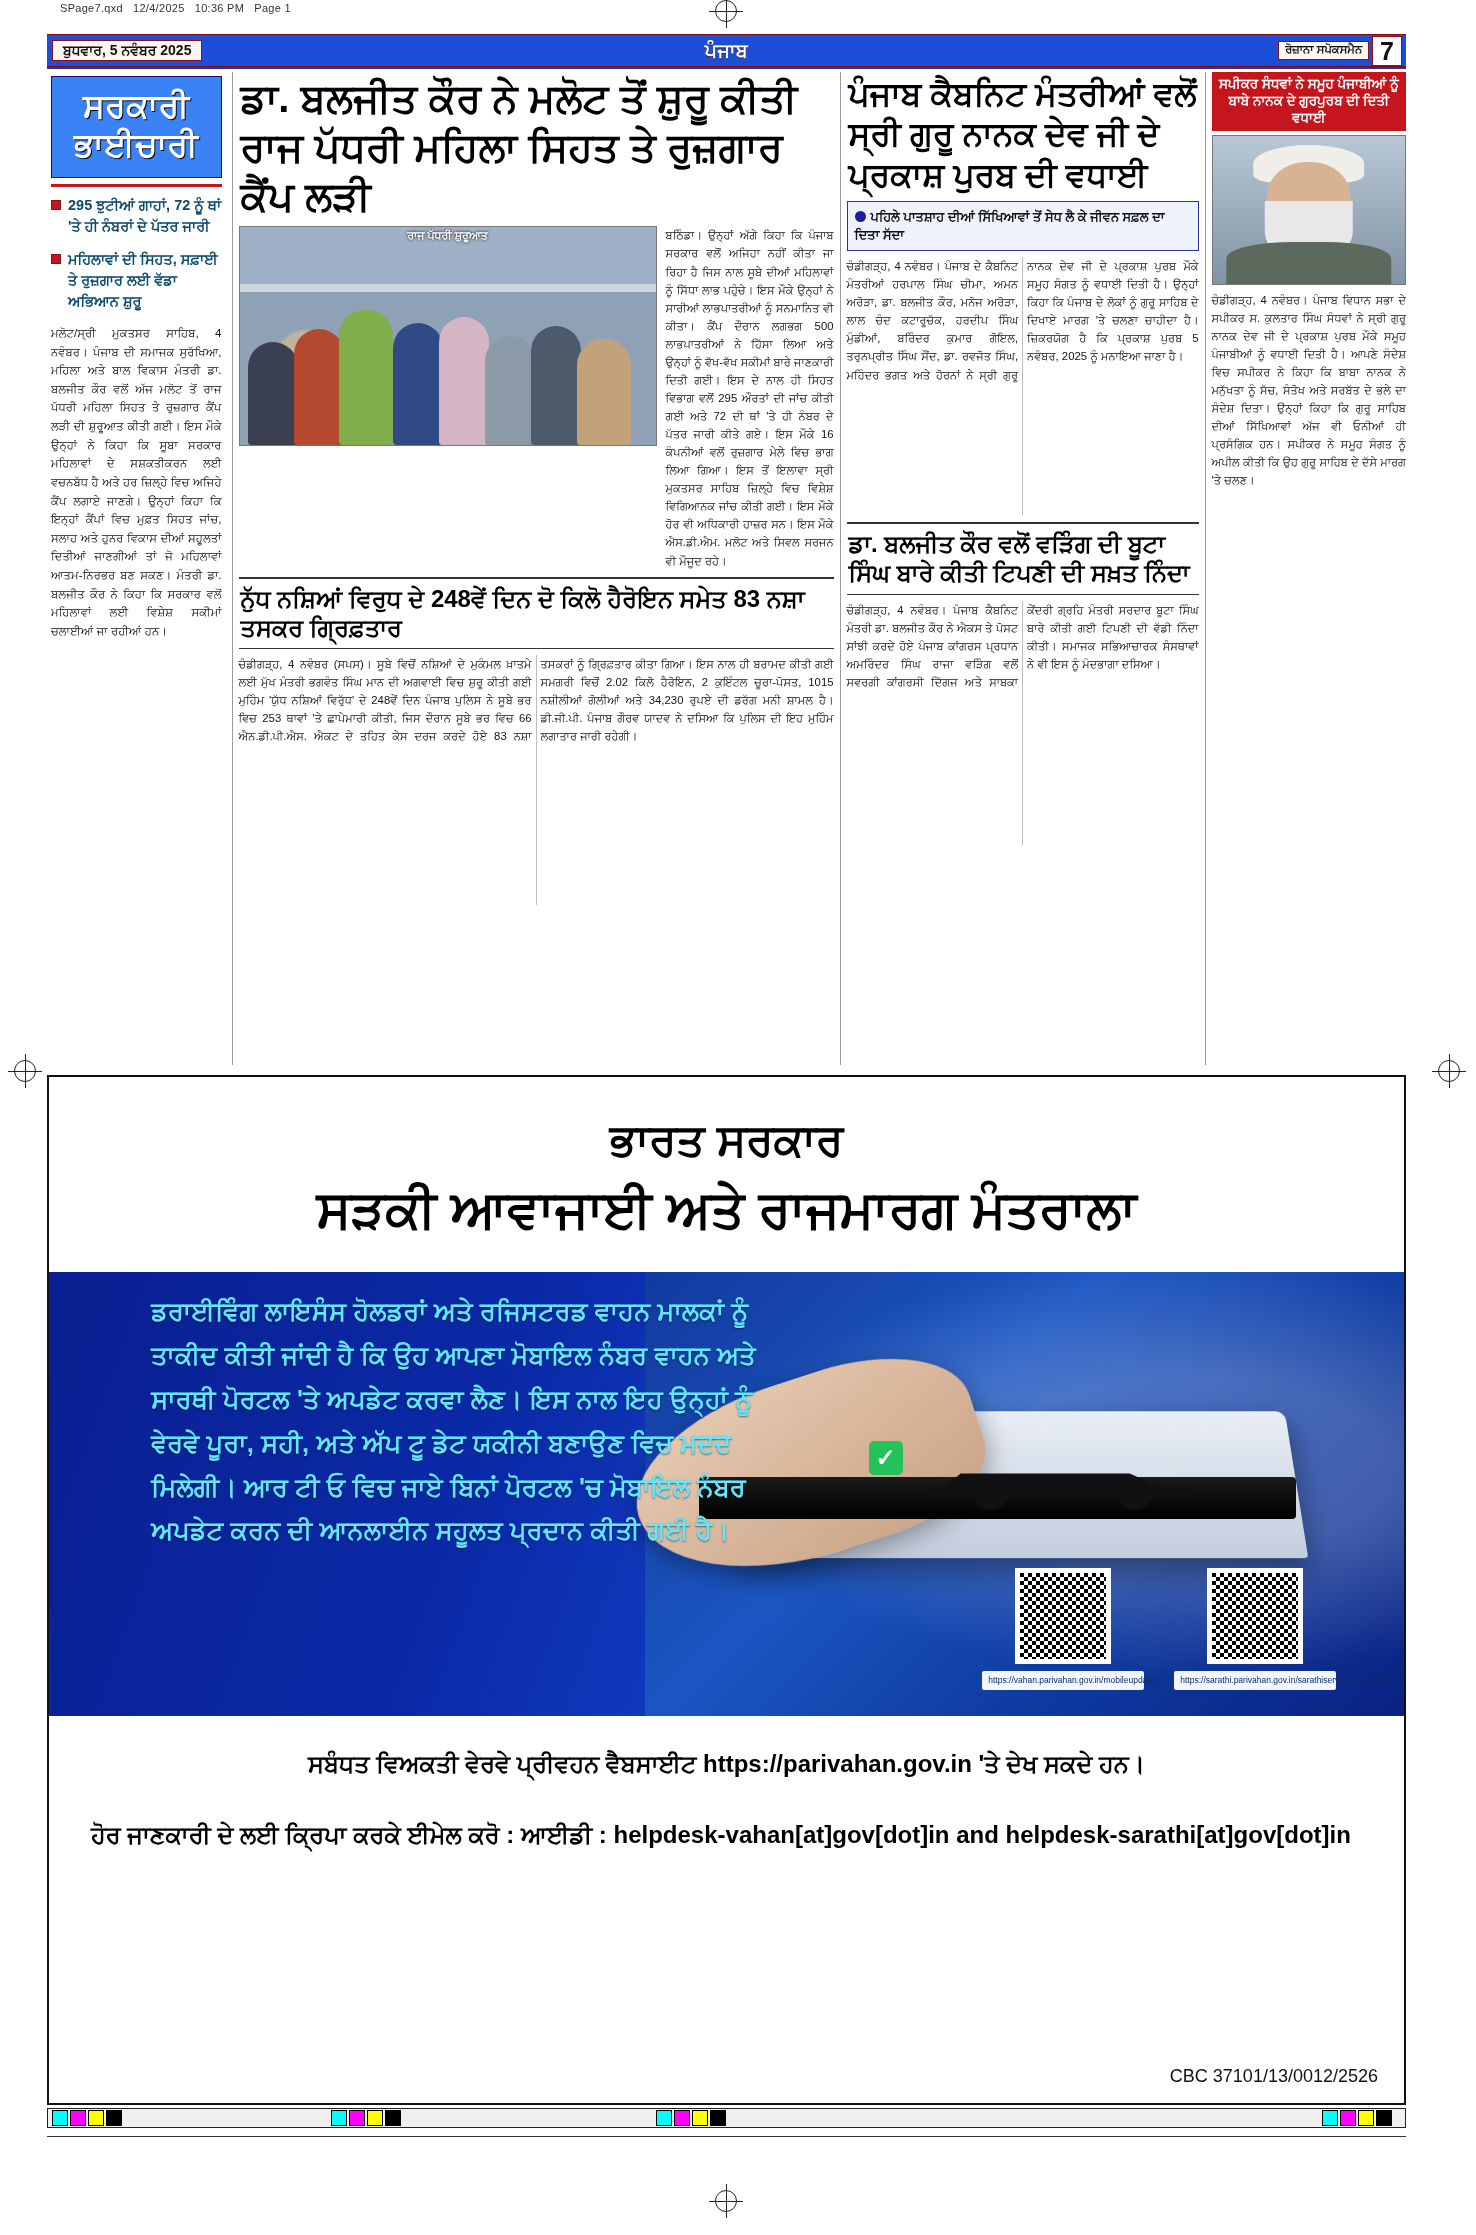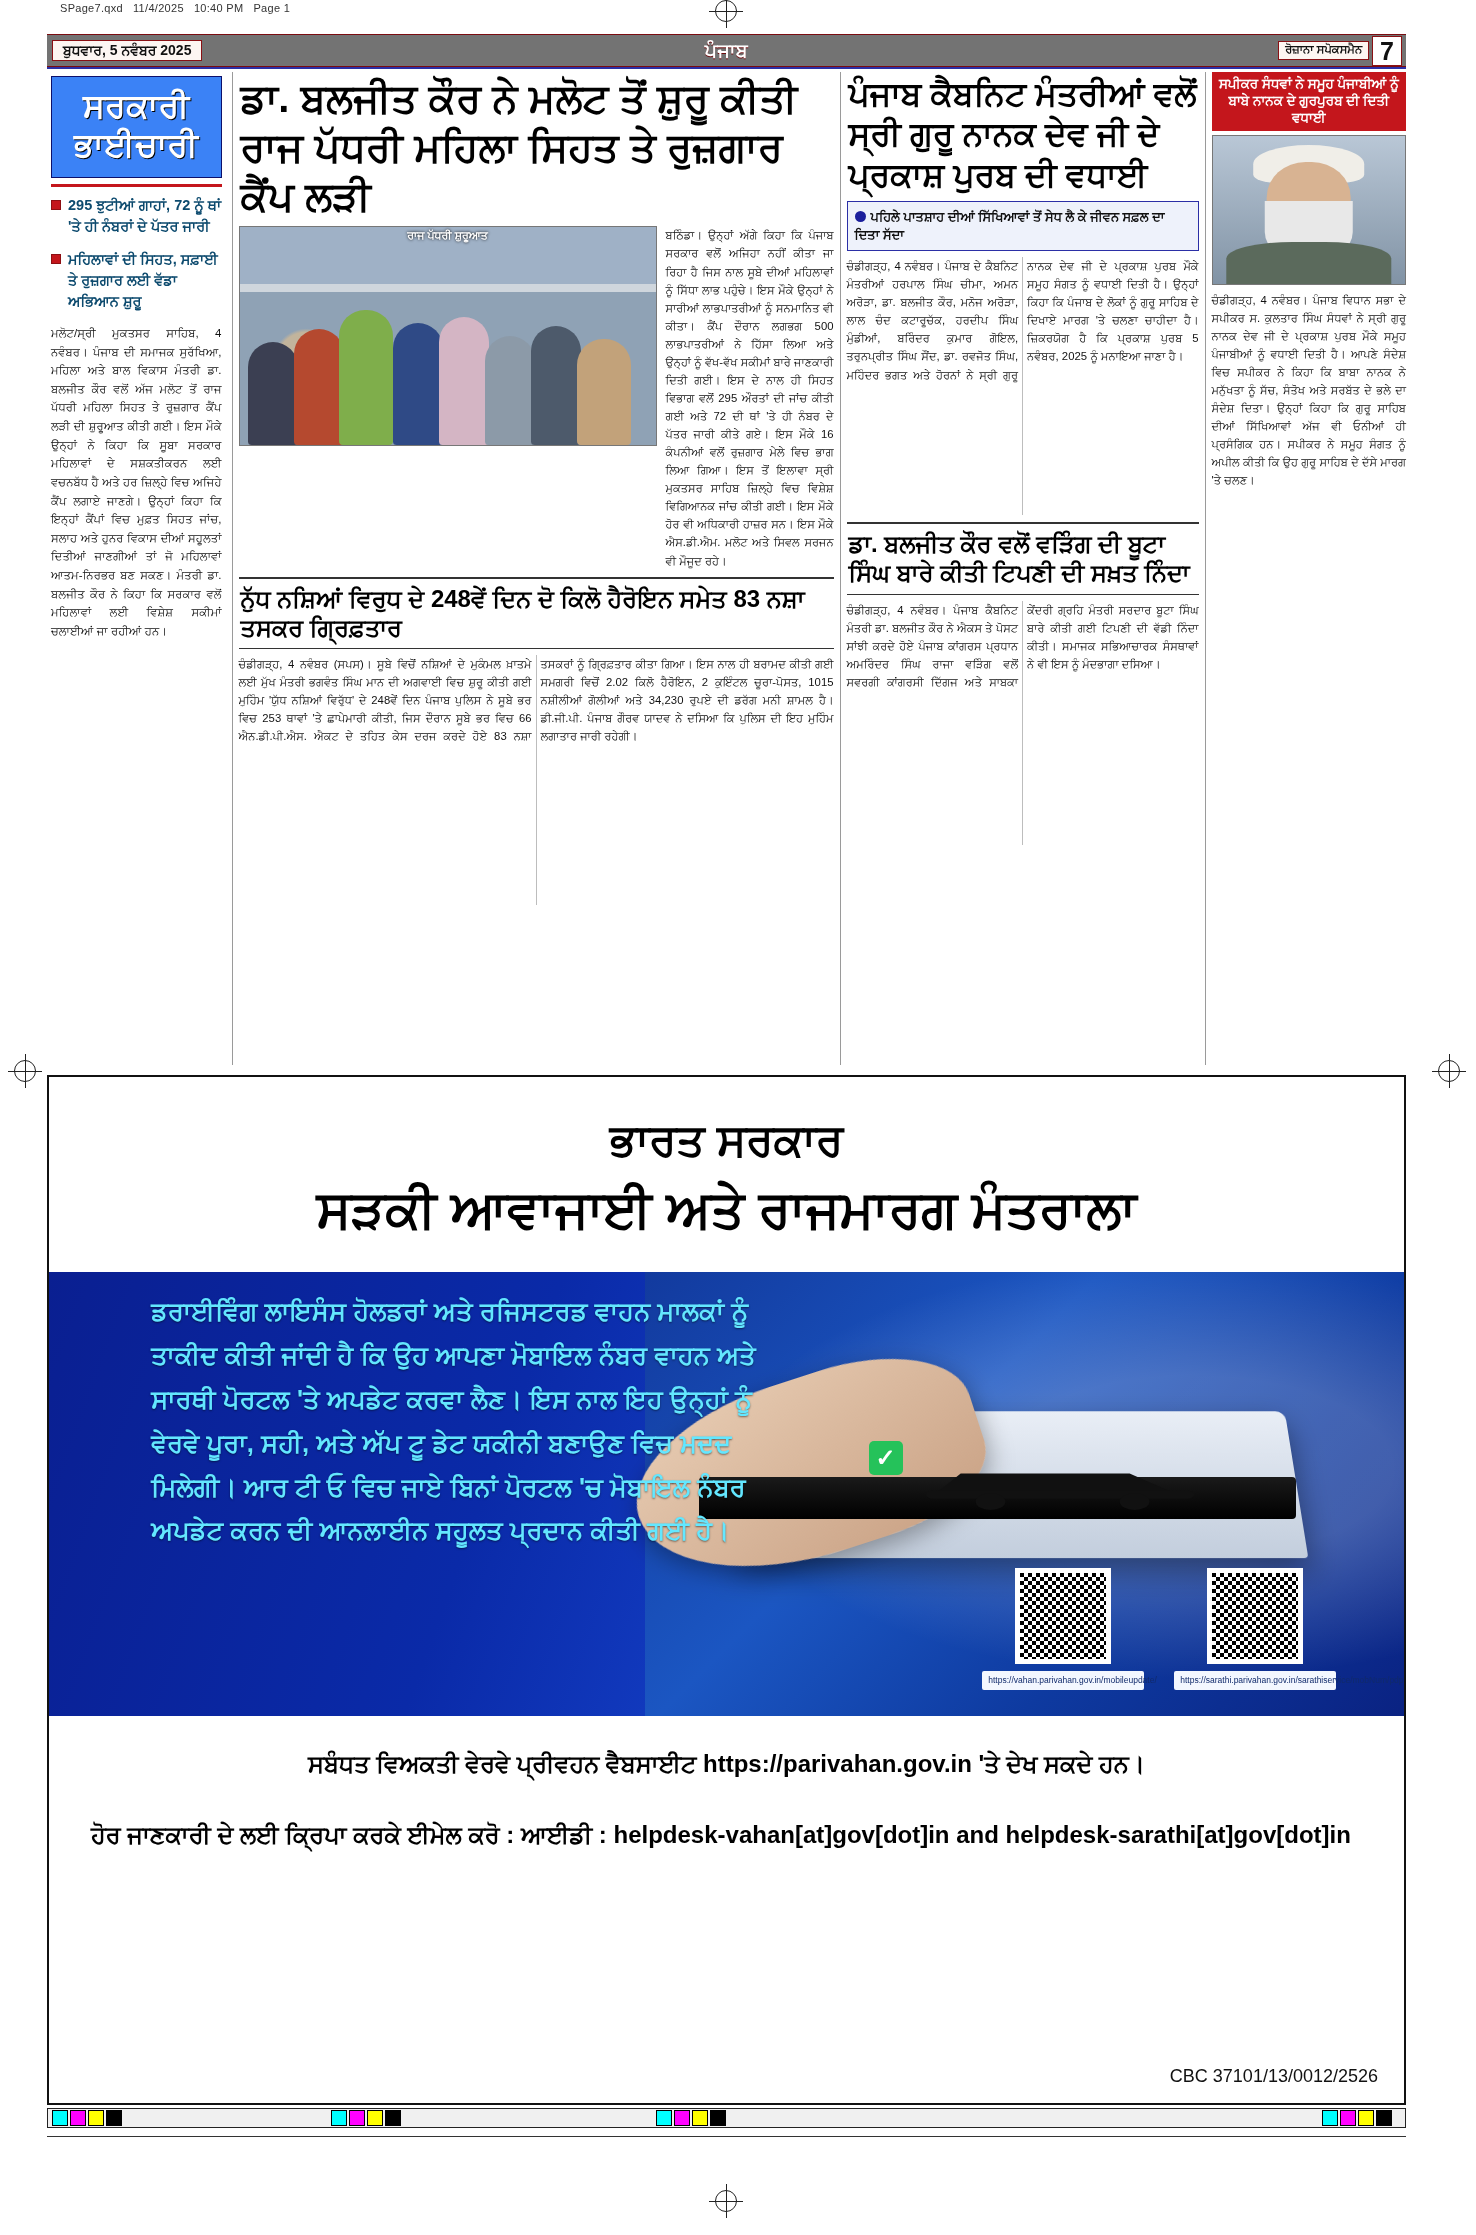--- a/index.html
+++ b/index.html
@@ -34,21 +34,21 @@
   .page{
     position:absolute; left:47px; top:34px;
     width:1359px; height:2065px;
     background:#fff;
   }
 
   
   .masthead{
     position:relative;
     height:33px;
-    background:#737373;
+    background:#1d4ed8;
     border-top:1px solid #7a0c10;
     border-bottom:1px solid #7a0c10;
     display:flex; align-items:center;
   }
   .masthead .date-box{
     background:#fdf6f2;
     border:1px solid #8a1014;
     margin-left:5px;
     padding:2px 10px 3px 10px;
     font-size:14px; font-weight:bold; color:#111;
@@ -282,21 +282,21 @@
   .cb-group{ display:flex; gap:2px; position:absolute; }
   .sw{ width:16px; height:16px; border:1px solid #000; }
 
   .footline{
     position:absolute; left:47px; top:2136px; width:1359px; height:1px; background:#333;
   }
 </style>
 </head>
 <body>
 
-<div class="slug">SPage7.qxd   11/4/2025   10:40 PM   Page 1</div>
+<div class="slug">SPage7.qxd   12/4/2025   10:36 PM   Page 1</div>
 
 <div class="reg-cross" style="left:709px;top:-6px;">
     <span class="reg-ring"></span>
   </div>
 <div class="reg-cross" style="left:8px;top:1054px;">
     <span class="reg-ring"></span>
   </div>
 <div class="reg-cross" style="left:1432px;top:1054px;">
     <span class="reg-ring"></span>
   </div>

